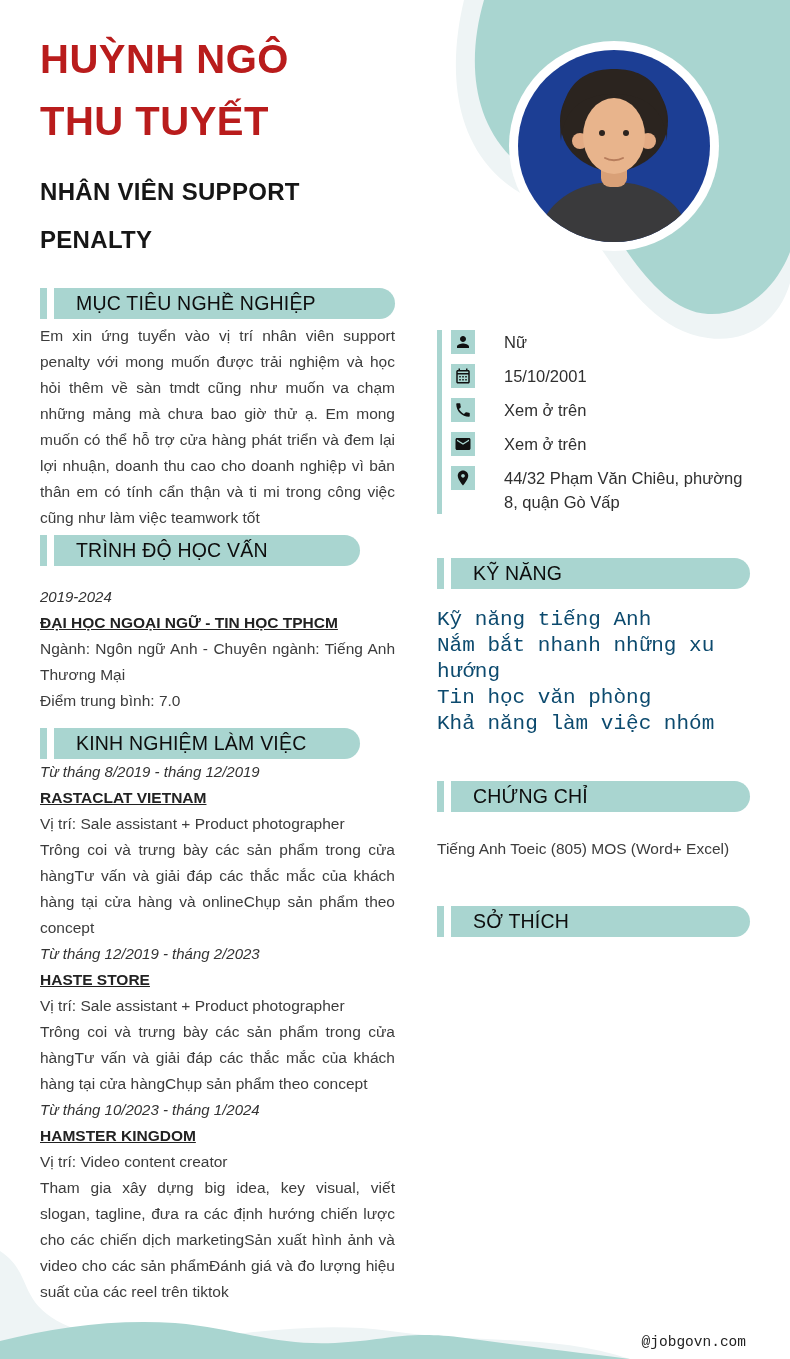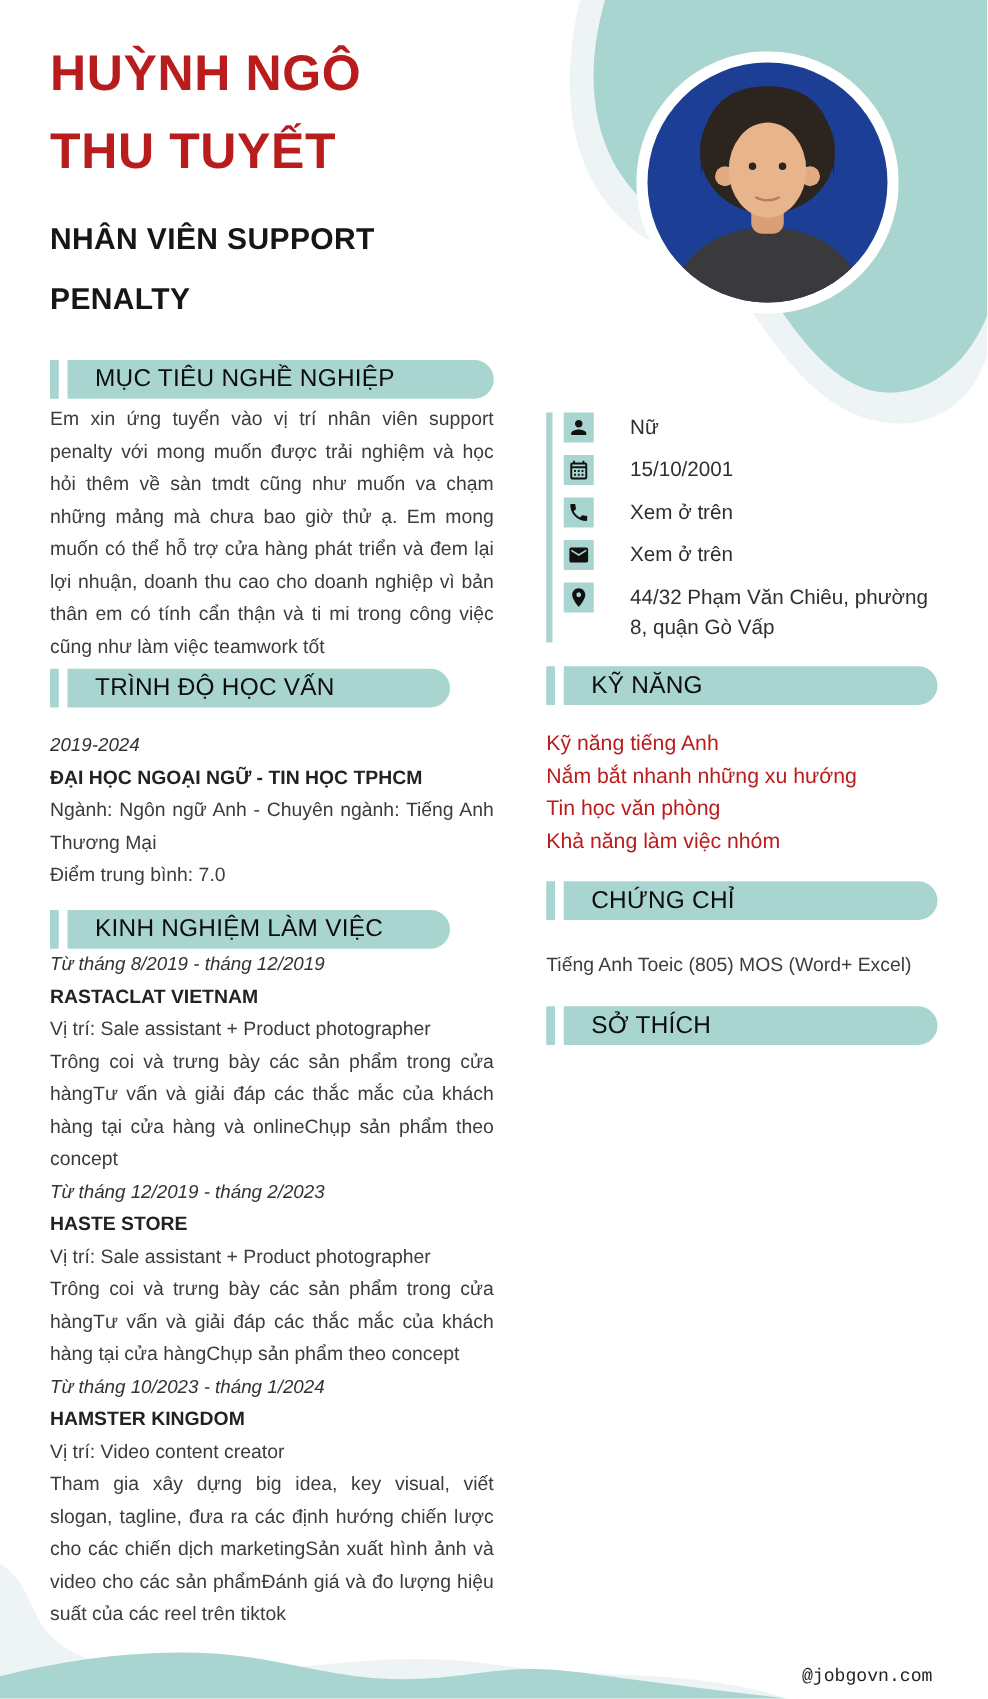--- a/index.html
+++ b/index.html
@@ -28,34 +28,34 @@
   .sec .bar {
     background:var(--teal); border-radius:0 16px 16px 0;
     display:flex; align-items:center; padding-left:22px;
     font-size:19.5px; font-weight:normal; color:#0d0d0d; letter-spacing:.2px;
   }
   .bar.w-full { width:341px; } .bar.w-med { width:306px; } .bar.grow { flex:1; }
   
   .body-txt { font-size:15.5px; line-height:26px; color:#3c3c3c; }
   .just { text-align:justify; }
   .it  { font-style:italic; font-size:15px; color:#333; }
-  .bd  { font-weight:bold; color:#222; }.mt14{margin-top:14px}.mt16{margin-top:4px}
-  .mt18{margin-top:18px}.mt24{margin-top:24px}.mt27{margin-top:19px}
+  .bd  { font-weight:bold; color:#222;text-decoration:underline; }.mt14{margin-top:14px}.mt16{margin-top:4px}
+  .mt18{margin-top:18px}.mt24{margin-top:24px}.mt27{margin-top:44px}
   .job { }
   
   .contact { display:flex; }
   .contact .rail { width:5px; background:var(--teal); margin-right:9px; flex-shrink:0; }
   .contact .rows { flex:1; display:flex; flex-direction:column; gap:10px; }
   .crow { display:flex; gap:29px; align-items:flex-start; }
   .ic { width:24px; height:24px; background:var(--teal); flex-shrink:0;
         display:flex; align-items:center; justify-content:center; }
   .ic svg { width:18px; height:18px; fill:#111; }
   .cval { font-size:16.5px; line-height:24px; color:#2f2f2f; max-width:262px; }
   
-  .skill-line { font-size:17px; line-height:26px; color:#b91c1c; }
+  .skill-line { font-size:21px; line-height:26px; color:#0c4a6e;font-family:Liberation Mono, monospace; }
   
   .watermark { position:absolute; right:44px; bottom:9px;
     font-family:"Liberation Mono","DejaVu Sans Mono",monospace;
     font-size:14.5px; color:#222; }
 </style>
 </head>
 <body style="--teal: #a9d5d0; --light: #eef4f5;">
 
 <svg id="blob-top" class="deco" viewBox="0 0 340 365" xmlns="http://www.w3.org/2000/svg">
   <path d="M14 0 C 2 50 -2 120 40 168 C 75 208 120 205 152 250 C 178 288 210 332 258 338 C 300 344 330 318 340 283 L 340 0 Z" fill="#eef4f5"></path>

